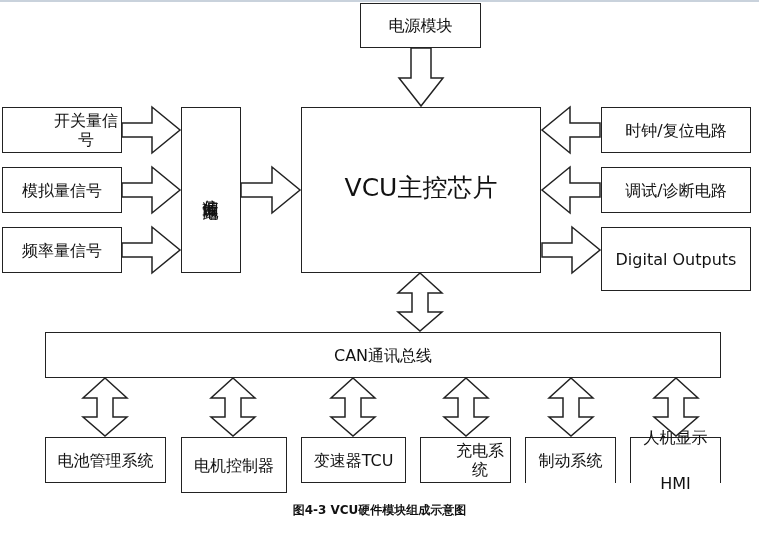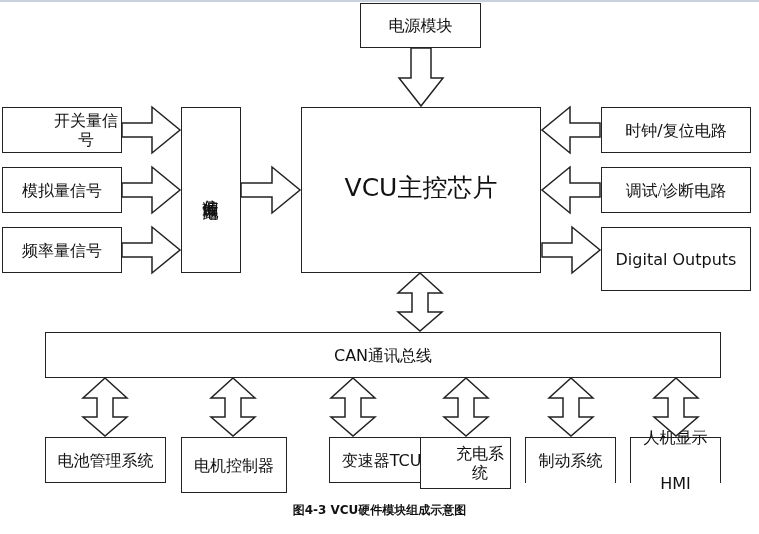--- a/index.html
+++ b/index.html
@@ -34,41 +34,41 @@
   <span class="vert">信号调理电路</span>
 </div>
 
 <div class="box big" style="left:301px;top:107px;width:240px;height:166px;padding-bottom:6px;">
   <span>VCU主控芯片</span>
 </div>
 
 <div class="box" style="left:601px;top:107px;width:150px;height:46px;">
   <span>时钟/复位电路</span>
 </div>
-<div class="box" style="left:601px;top:167px;width:150px;height:46px;font-family:Liberation Serif, serif;">
+<div class="box" style="left:601px;top:167px;width:150px;height:46px;">
   <span>调试/诊断电路</span>
 </div>
 <div class="box" style="left:601px;top:227px;width:150px;height:64px;text-align:center;">
   <span>Digital Outputs</span>
 </div>
 
 <div class="box" style="left:45px;top:332px;width:676px;height:46px;">
   <span>CAN通讯总线</span>
 </div>
 
 <div class="box" style="left:45px;top:437px;width:121px;height:46px;">
   <span>电池管理系统</span>
 </div>
 <div class="box" style="left:181px;top:437px;width:106px;height:56px;">
   <span>电机控制器</span>
 </div>
-<div class="box" style="left:301px;top:437px;width:105px;height:46px;margin-left:28px;">
+<div class="box" style="left:301px;top:437px;width:105px;height:46px;">
   <span>变速器TCU</span>
 </div>
-<div class="box" style="left:420px;top:437px;width:91px;height:52px;padding-left:29px;">
+<div class="box" style="left:420px;top:437px;width:91px;height:46px;padding-left:29px;">
   <span>充电系统</span>
 </div>
 <div class="box" style="left:525px;top:437px;width:91px;height:46px;border-bottom:none;">
   <span>制动系统</span>
 </div>
 <div class="box" style="left:630px;top:437px;width:91px;height:46px;border-bottom:none;flex-direction:column;line-height:20px;gap:26px;">
   <span>人机显示</span>
   <span>HMI</span>
 </div>
 

